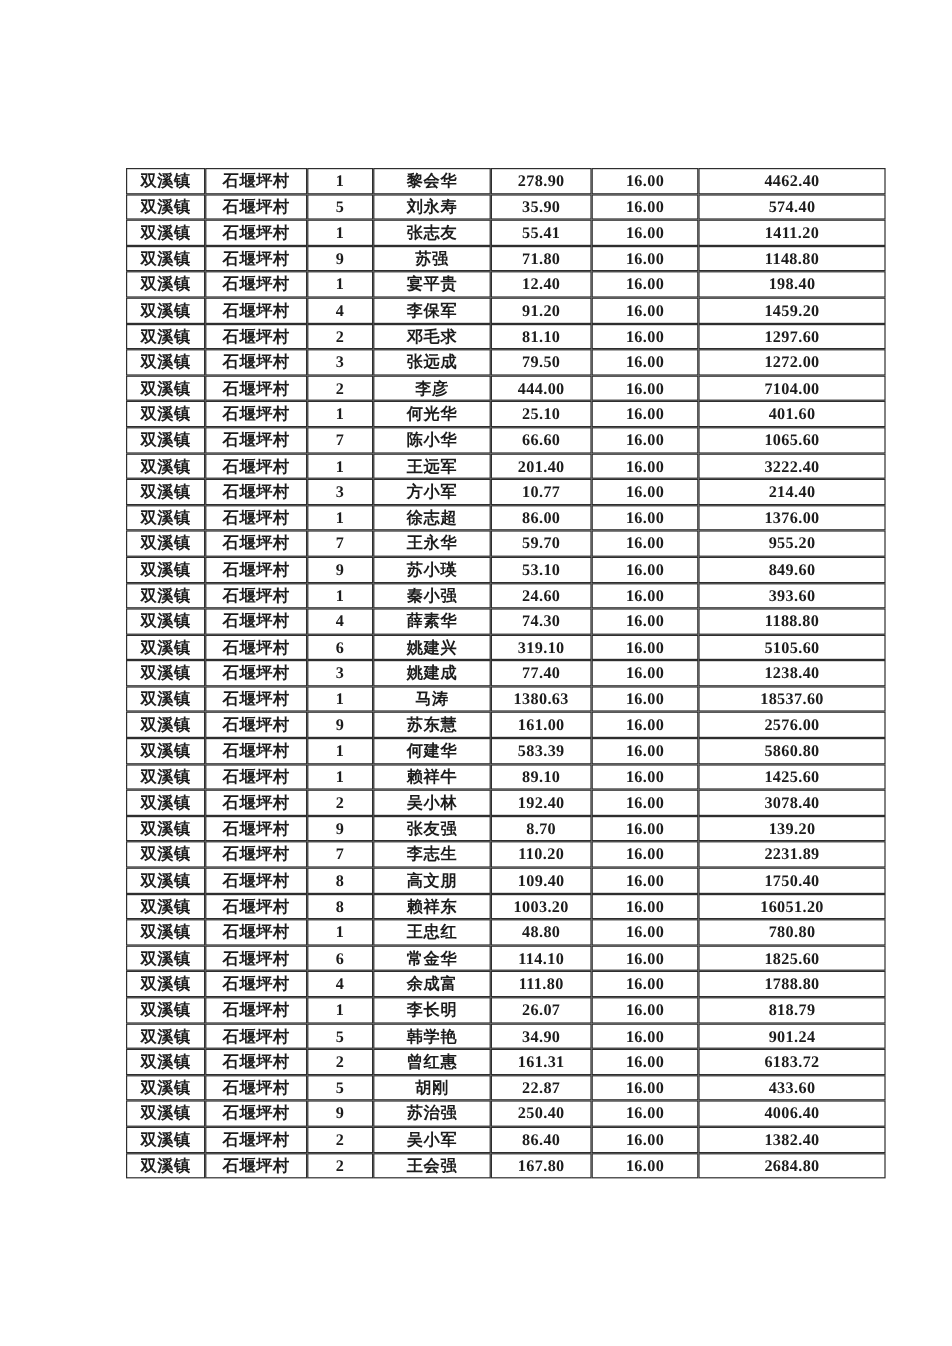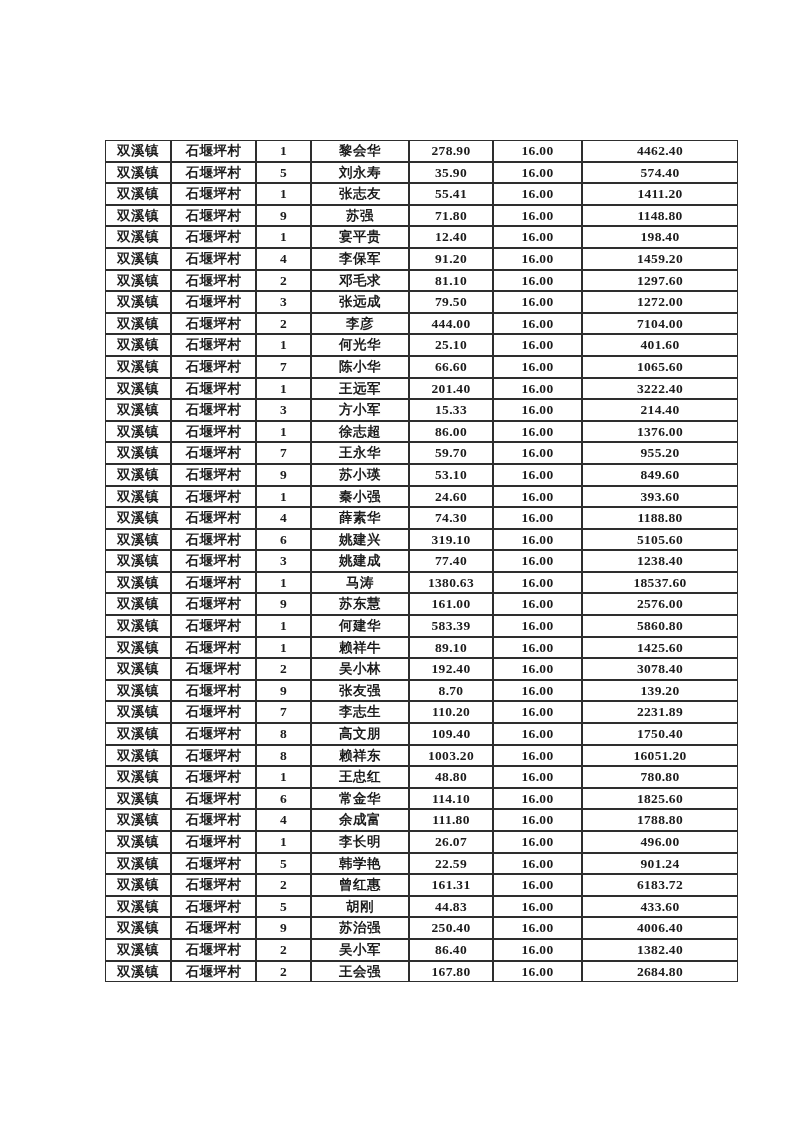--- a/index.html
+++ b/index.html
@@ -169,21 +169,21 @@
           <td>王远军</td>
           <td class="num">201.40</td>
           <td class="num">16.00</td>
           <td class="num">3222.40</td>
         </tr>
         <tr>
           <td>双溪镇</td>
           <td>石堰坪村</td>
           <td>3</td>
           <td>方小军</td>
-          <td class="num">15.33</td>
+          <td class="num">10.77</td>
           <td class="num">16.00</td>
           <td class="num">214.40</td>
         </tr>
         <tr>
           <td>双溪镇</td>
           <td>石堰坪村</td>
           <td>1</td>
           <td>徐志超</td>
           <td class="num">86.00</td>
           <td class="num">16.00</td>
@@ -351,46 +351,46 @@
           <td class="num">16.00</td>
           <td class="num">1788.80</td>
         </tr>
         <tr>
           <td>双溪镇</td>
           <td>石堰坪村</td>
           <td>1</td>
           <td>李长明</td>
           <td class="num">26.07</td>
           <td class="num">16.00</td>
-          <td class="num">496.00</td>
+          <td class="num">818.79</td>
         </tr>
         <tr>
           <td>双溪镇</td>
           <td>石堰坪村</td>
           <td>5</td>
           <td>韩学艳</td>
-          <td class="num">22.59</td>
+          <td class="num">34.90</td>
           <td class="num">16.00</td>
           <td class="num">901.24</td>
         </tr>
         <tr>
           <td>双溪镇</td>
           <td>石堰坪村</td>
           <td>2</td>
           <td>曾红惠</td>
           <td class="num">161.31</td>
           <td class="num">16.00</td>
           <td class="num">6183.72</td>
         </tr>
         <tr>
           <td>双溪镇</td>
           <td>石堰坪村</td>
           <td>5</td>
           <td>胡刚</td>
-          <td class="num">44.83</td>
+          <td class="num">22.87</td>
           <td class="num">16.00</td>
           <td class="num">433.60</td>
         </tr>
         <tr>
           <td>双溪镇</td>
           <td>石堰坪村</td>
           <td>9</td>
           <td>苏治强</td>
           <td class="num">250.40</td>
           <td class="num">16.00</td>

